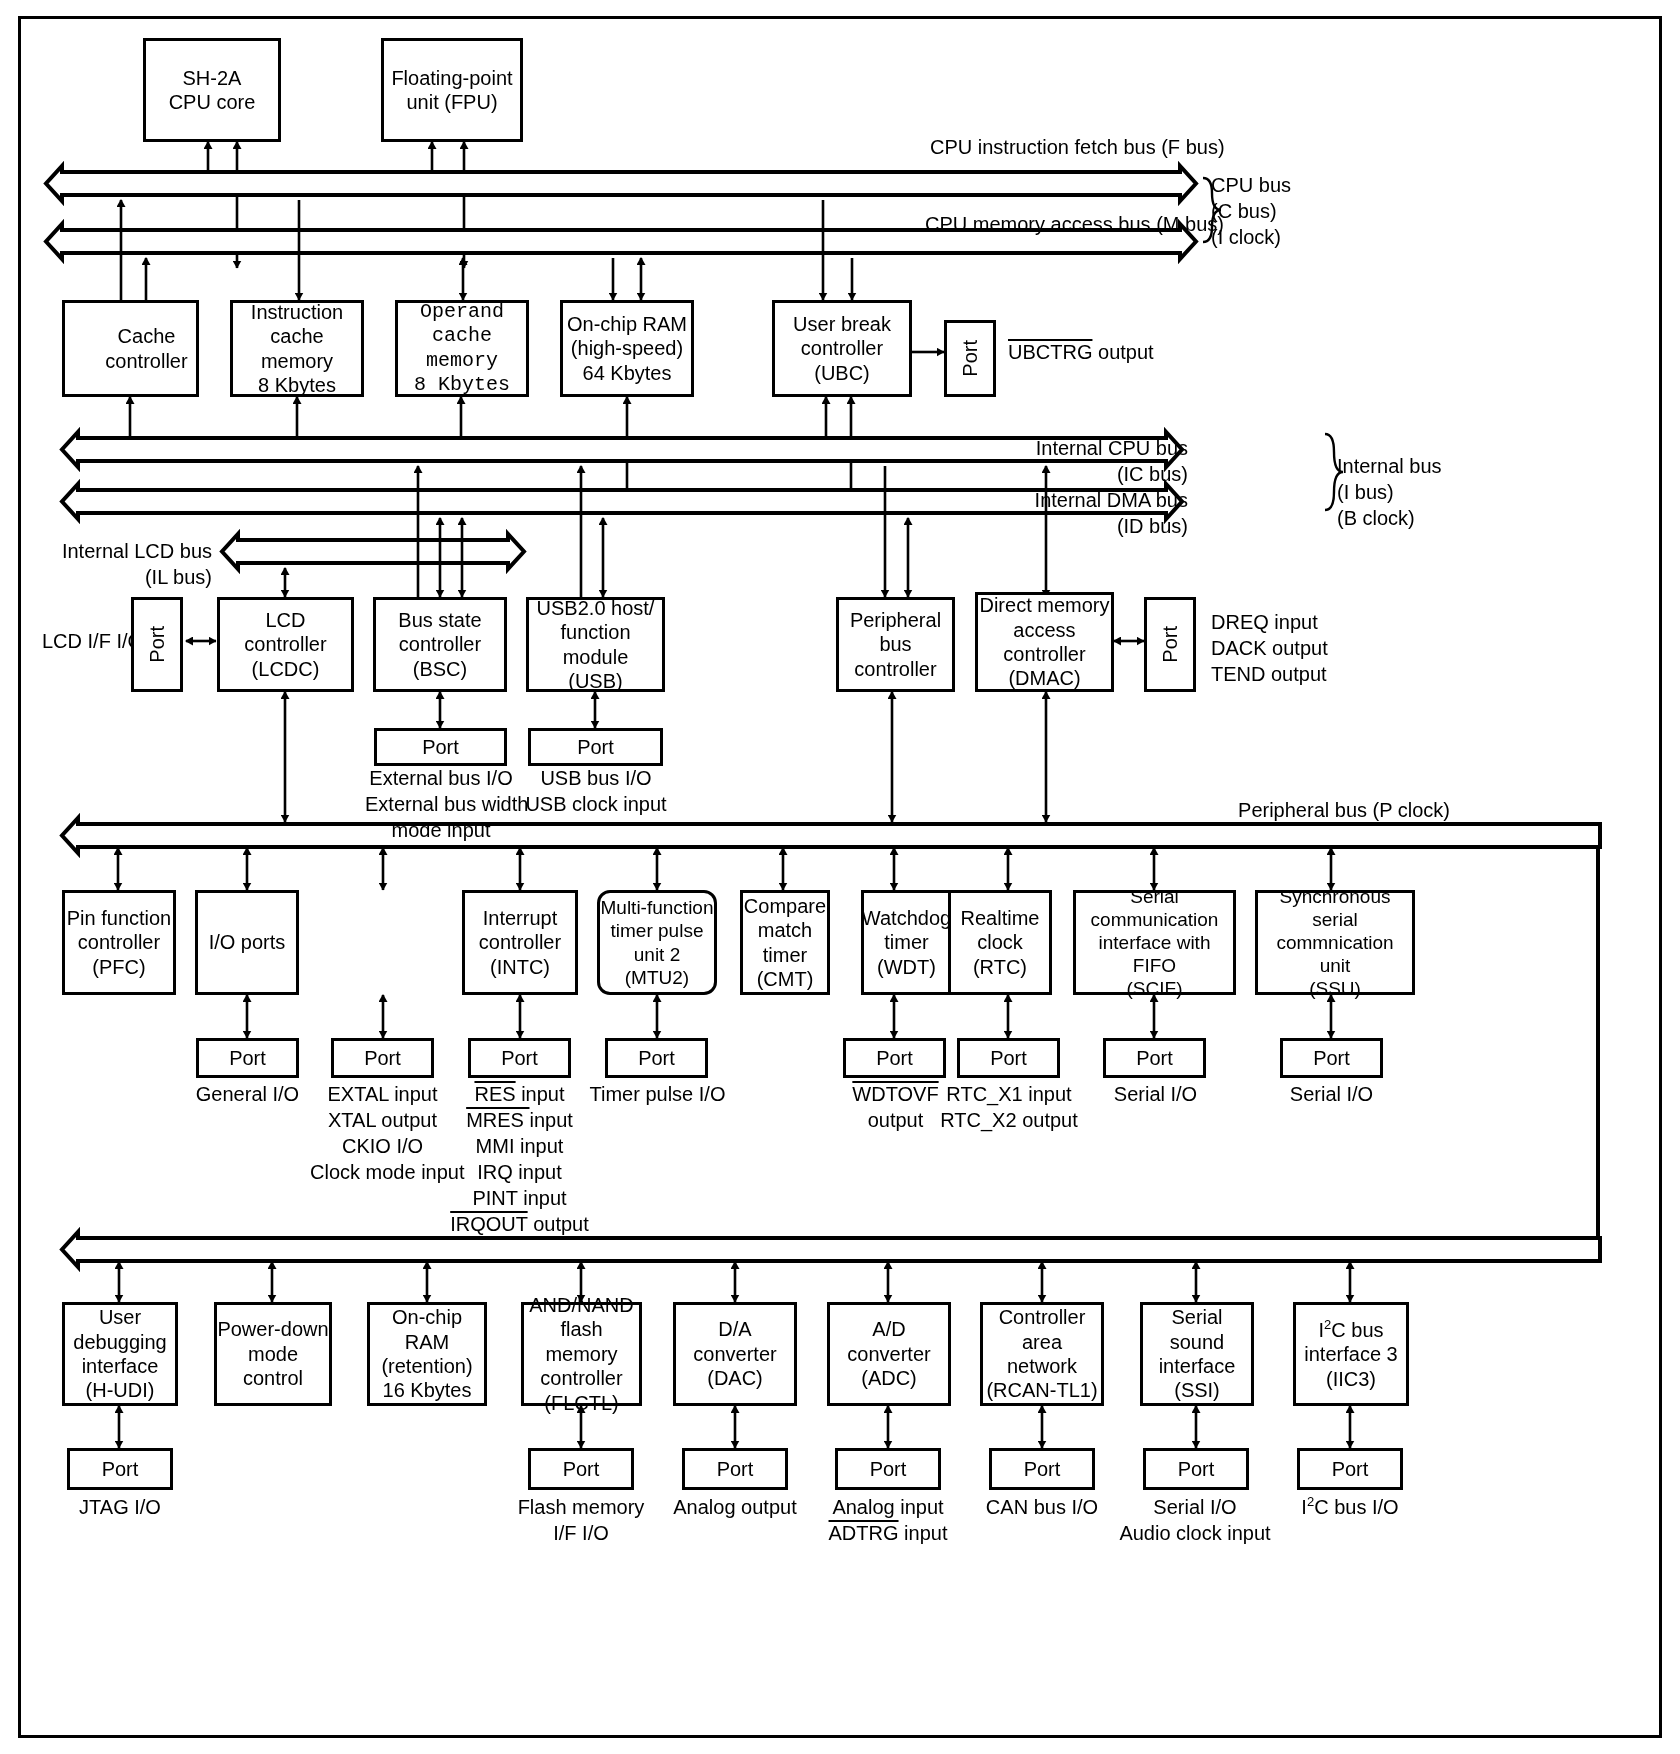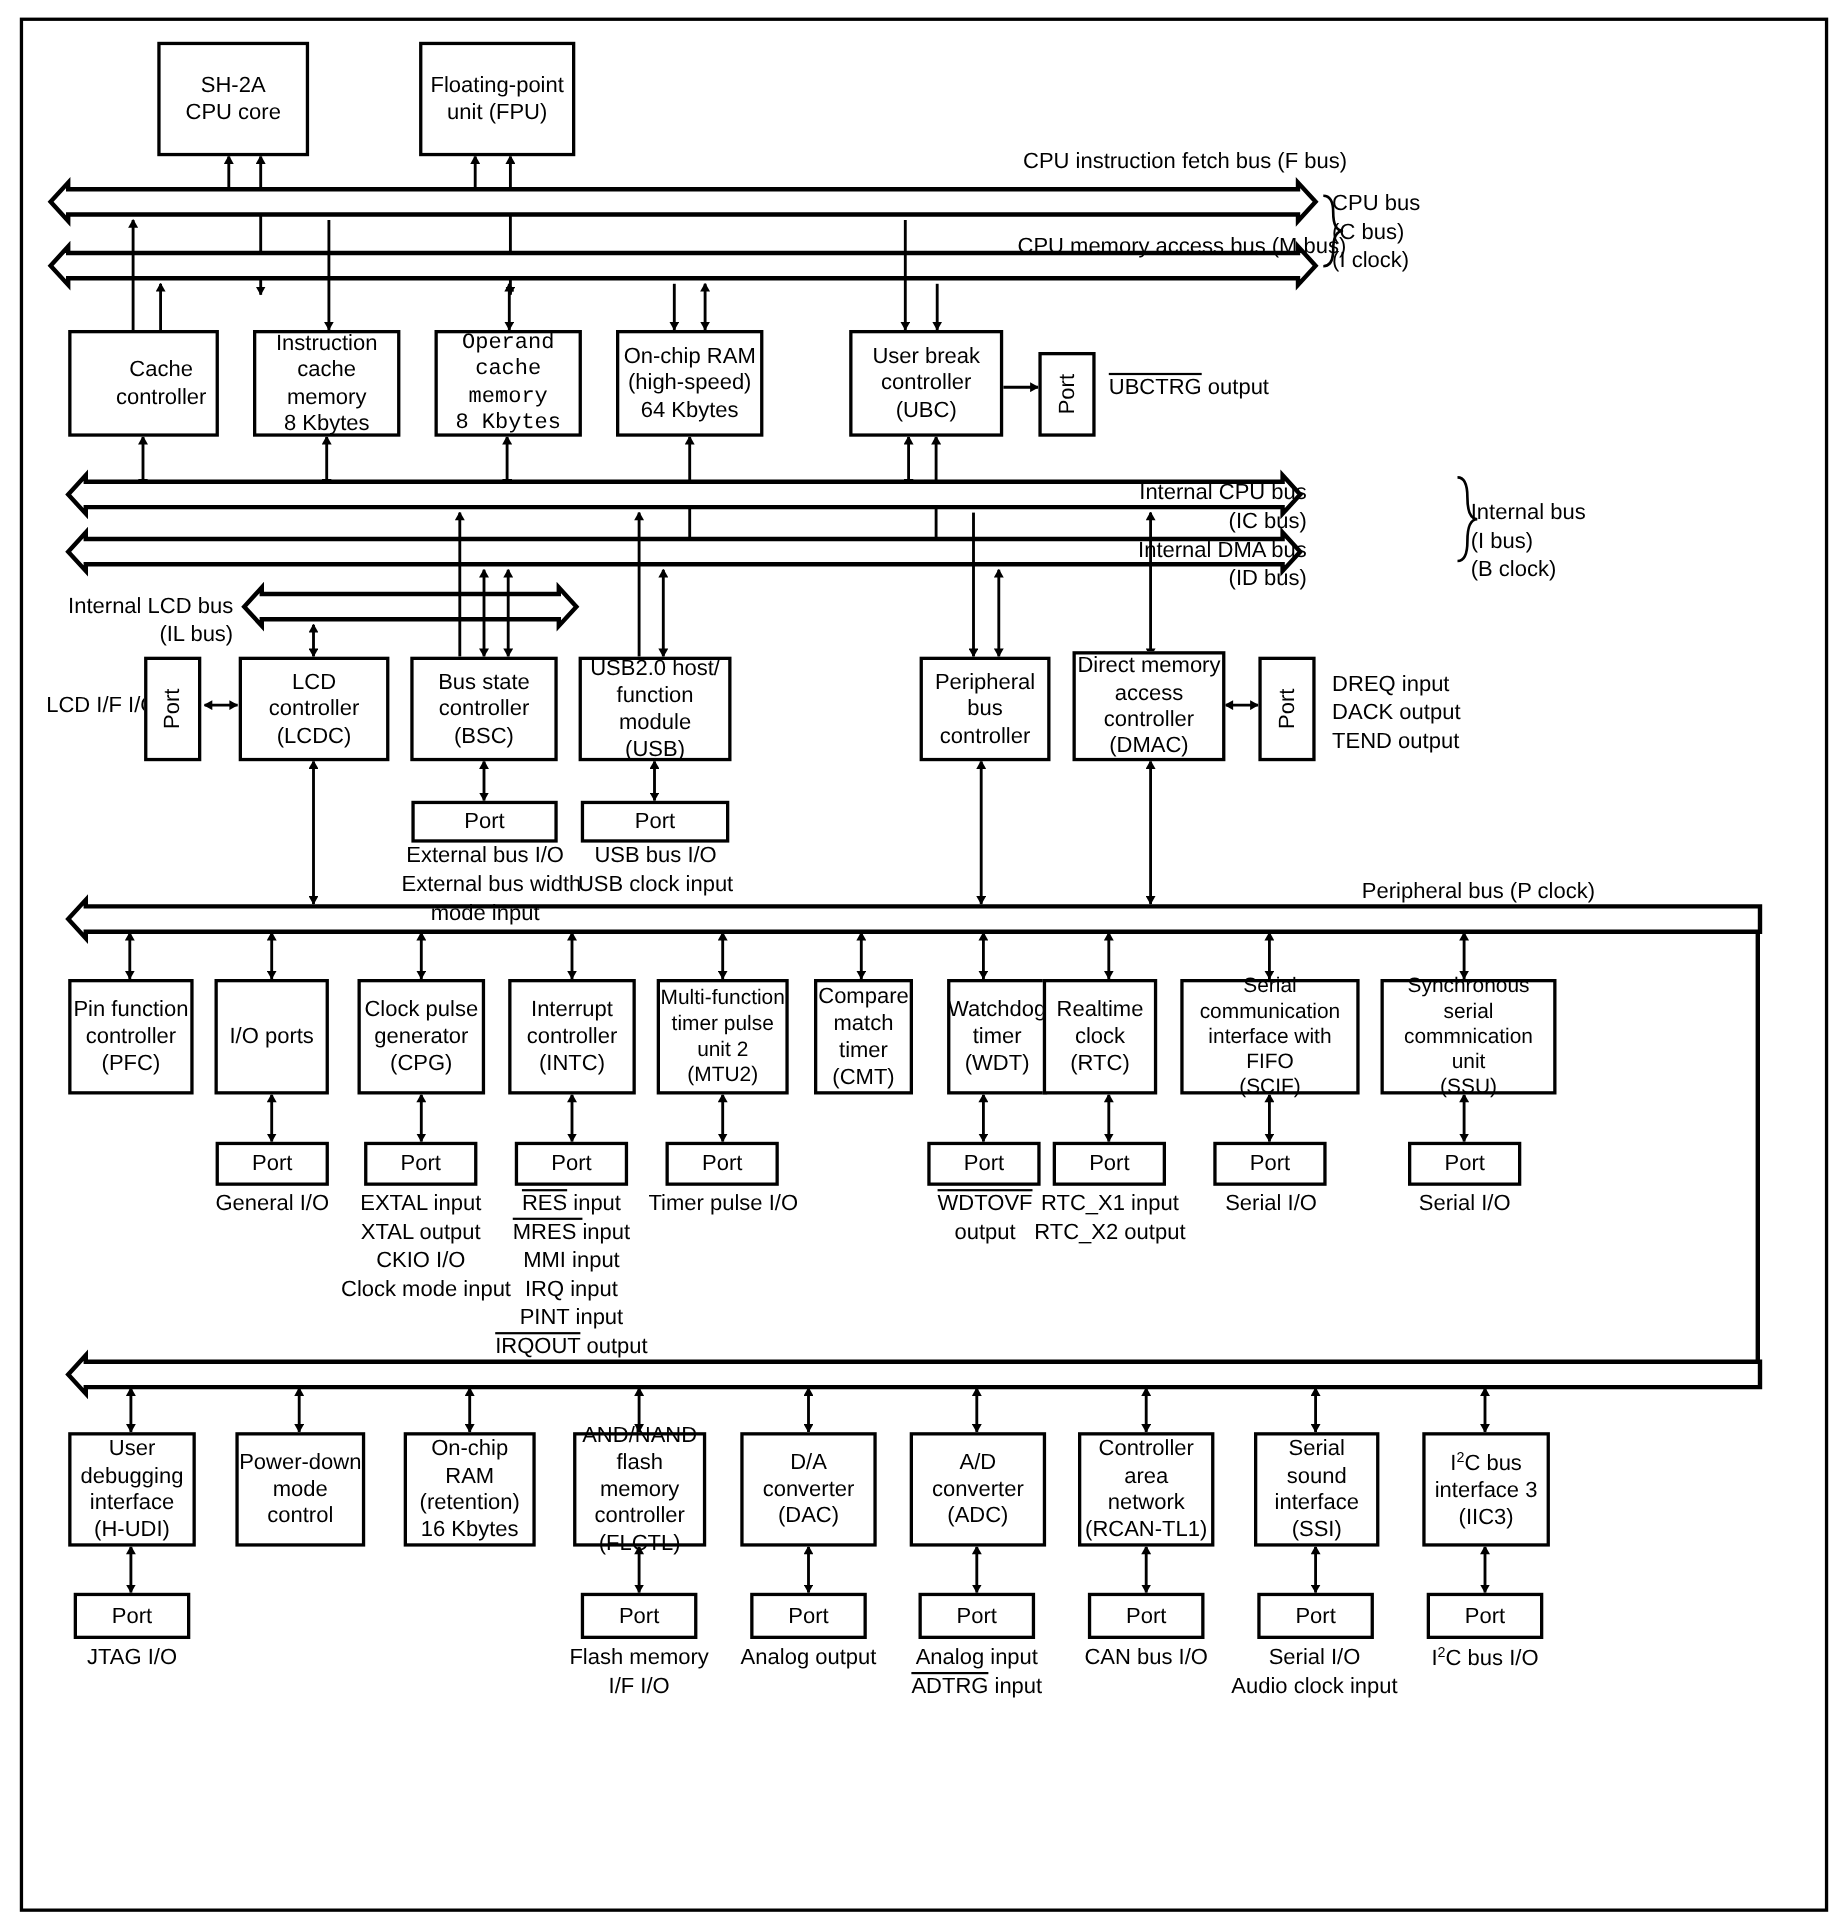--- a/index.html
+++ b/index.html
@@ -227,27 +227,24 @@
   <div class="lbl c" style="left:520px;top:765px;width:152px;">USB bus I/O<br>USB clock input</div>
 
   <div class="lbl r" style="left:1230px;top:797px;width:220px;">Peripheral bus (P clock)</div>
 
   <div class="box" style="left:62px;top:890px;width:114px;height:105px;">
     <span>Pin function<br>controller<br>(PFC)</span>
   </div>
   <div class="box" style="left:195px;top:890px;width:104px;height:105px;">
     <span>I/O ports</span>
   </div>
-  <div class="box" style="left:325px;top:890px;width:116px;height:105px;">
-    <span>Clock pulse<br>generator<br>(CPG)</span>
-  </div>
   <div class="box" style="left:462px;top:890px;width:116px;height:105px;">
     <span>Interrupt<br>controller<br>(INTC)</span>
   </div>
-  <div class="box" style="left:597px;top:890px;width:120px;height:105px;">
+  <div class="box" style="left:597px;top:890px;width:120px;height:105px;border-radius:13px;">
     <span style="font-size:19px;">Multi-function<br>timer pulse<br>unit 2<br>(MTU2)</span>
   </div>
   <div class="box" style="left:740px;top:890px;width:90px;height:105px;">
     <span>Compare<br>match<br>timer<br>(CMT)</span>
   </div>
   <div class="box" style="left:850px;top:890px;width:91px;height:105px;margin-left:11px;">
     <span>Watchdog<br>timer<br>(WDT)</span>
   </div>
   <div class="box" style="left:948px;top:890px;width:104px;height:105px;">
     <span>Realtime<br>clock<br>(RTC)</span>

